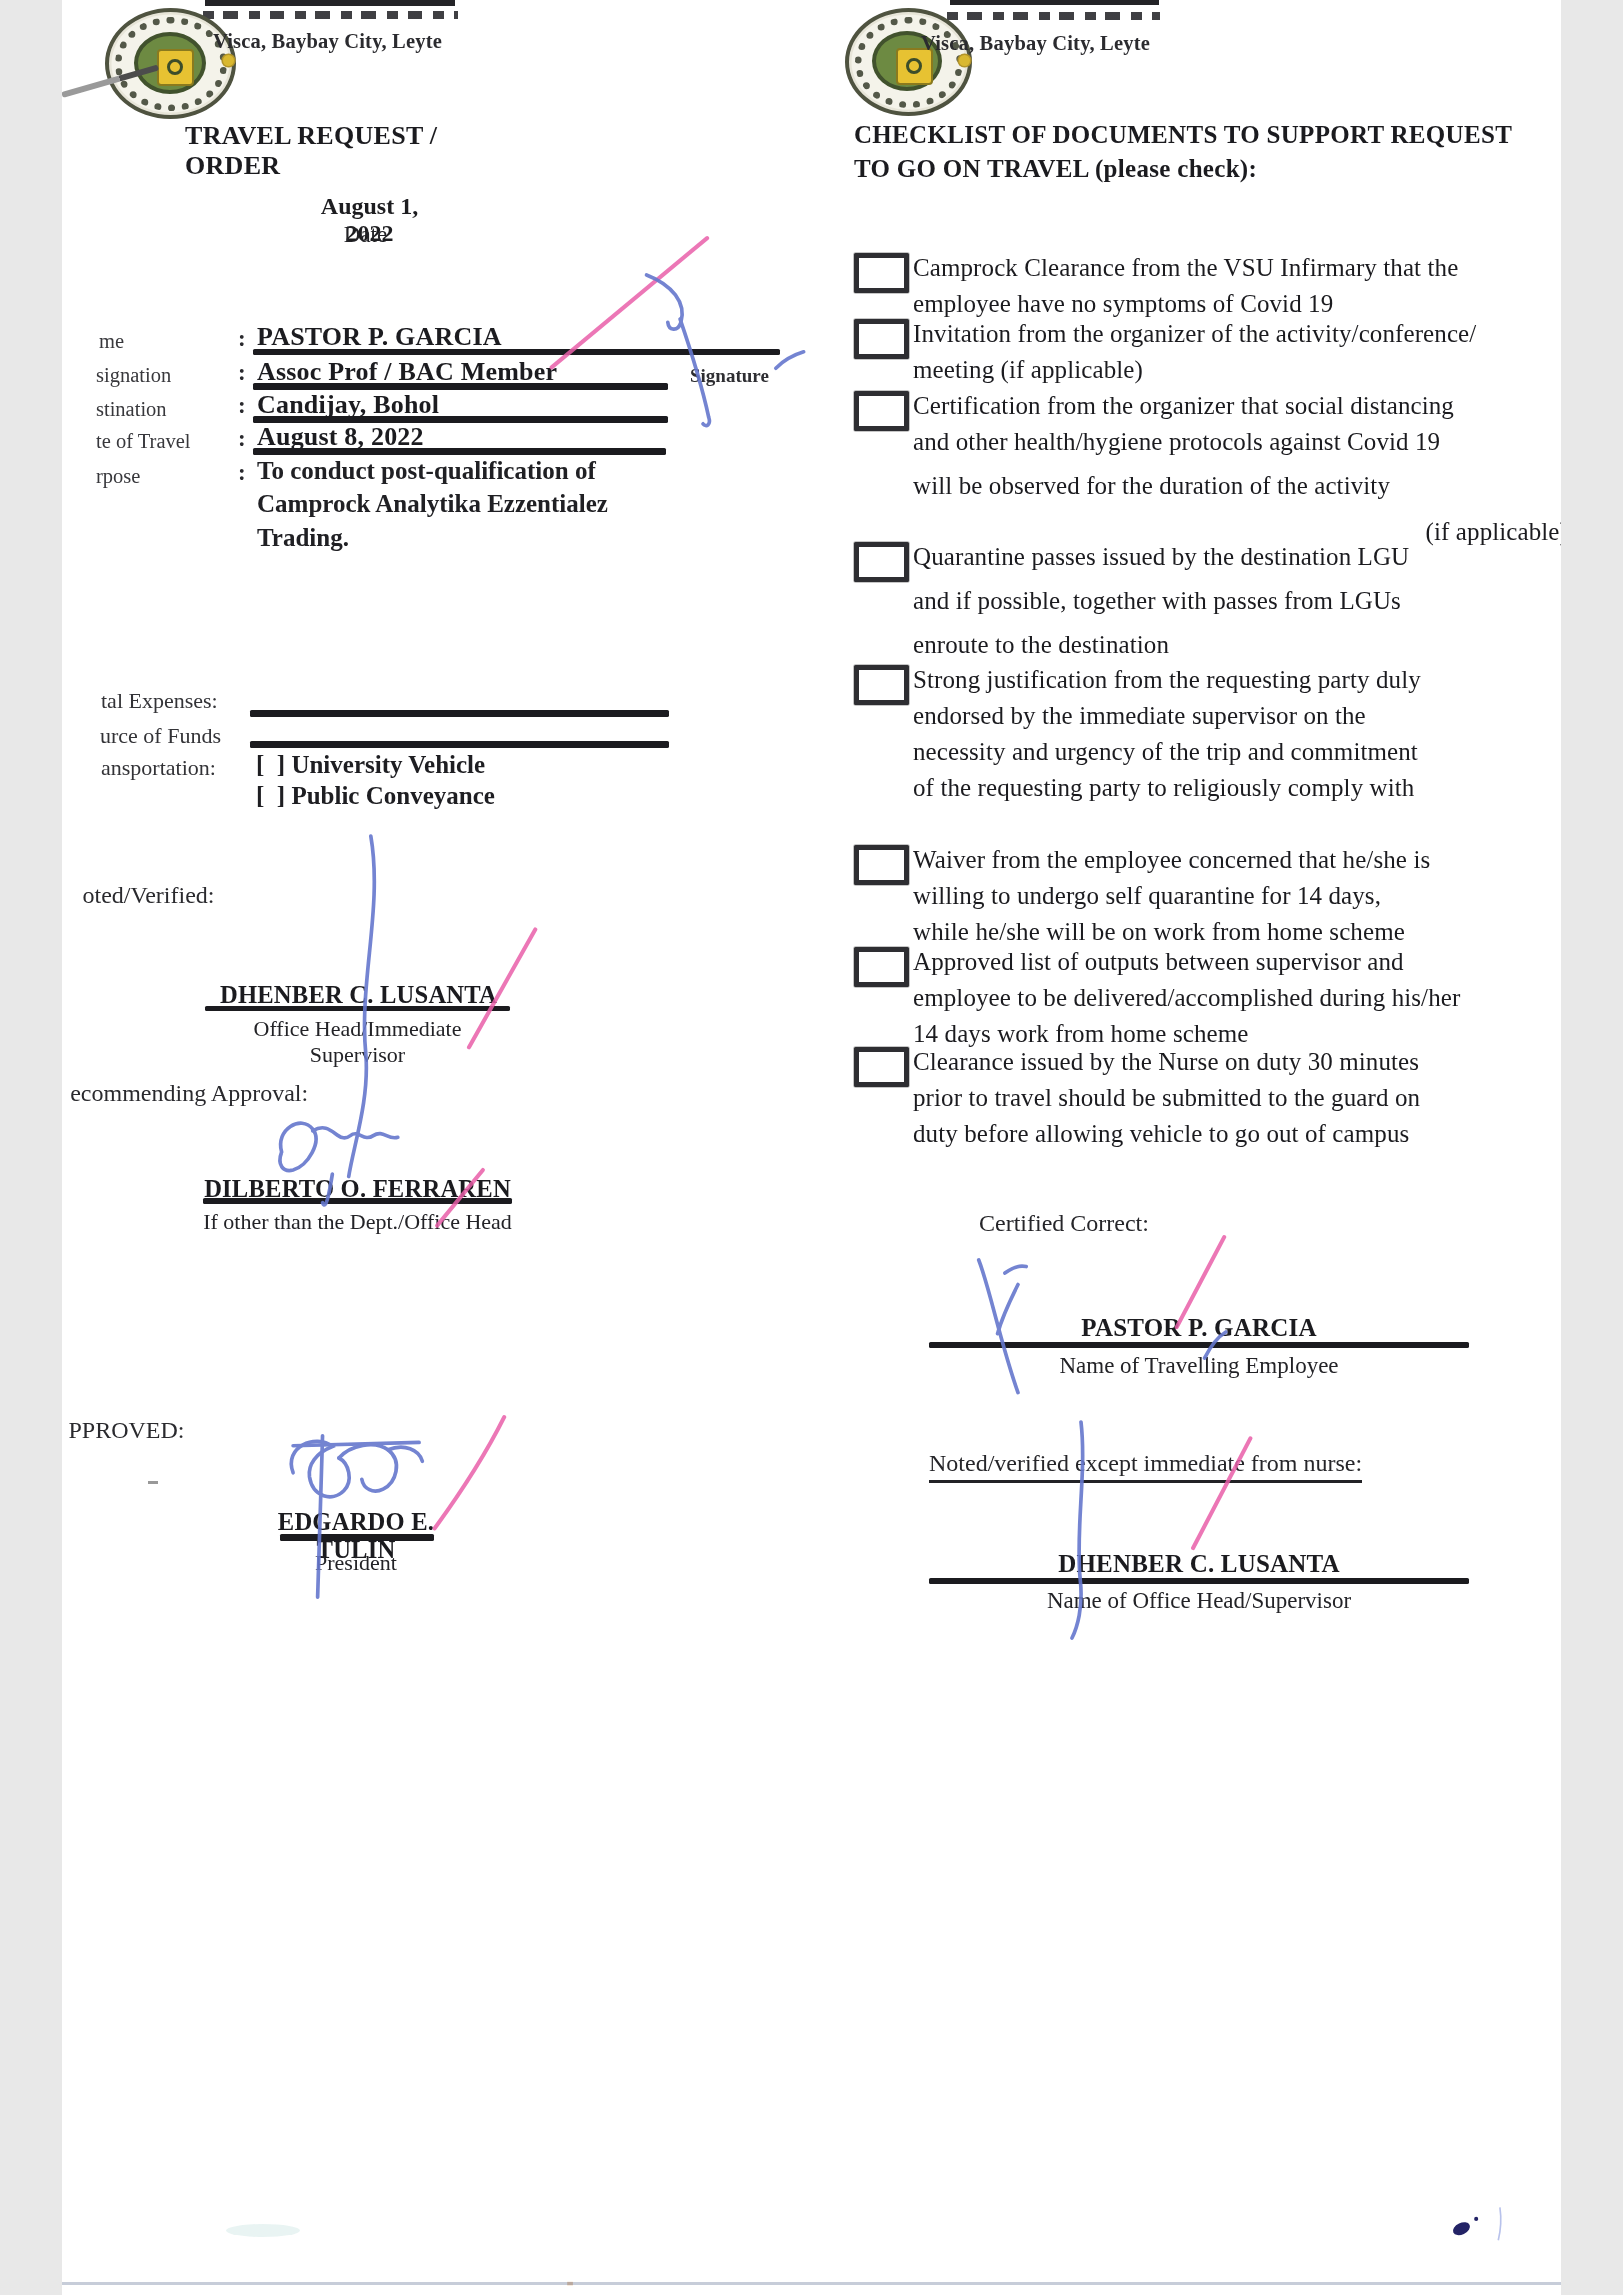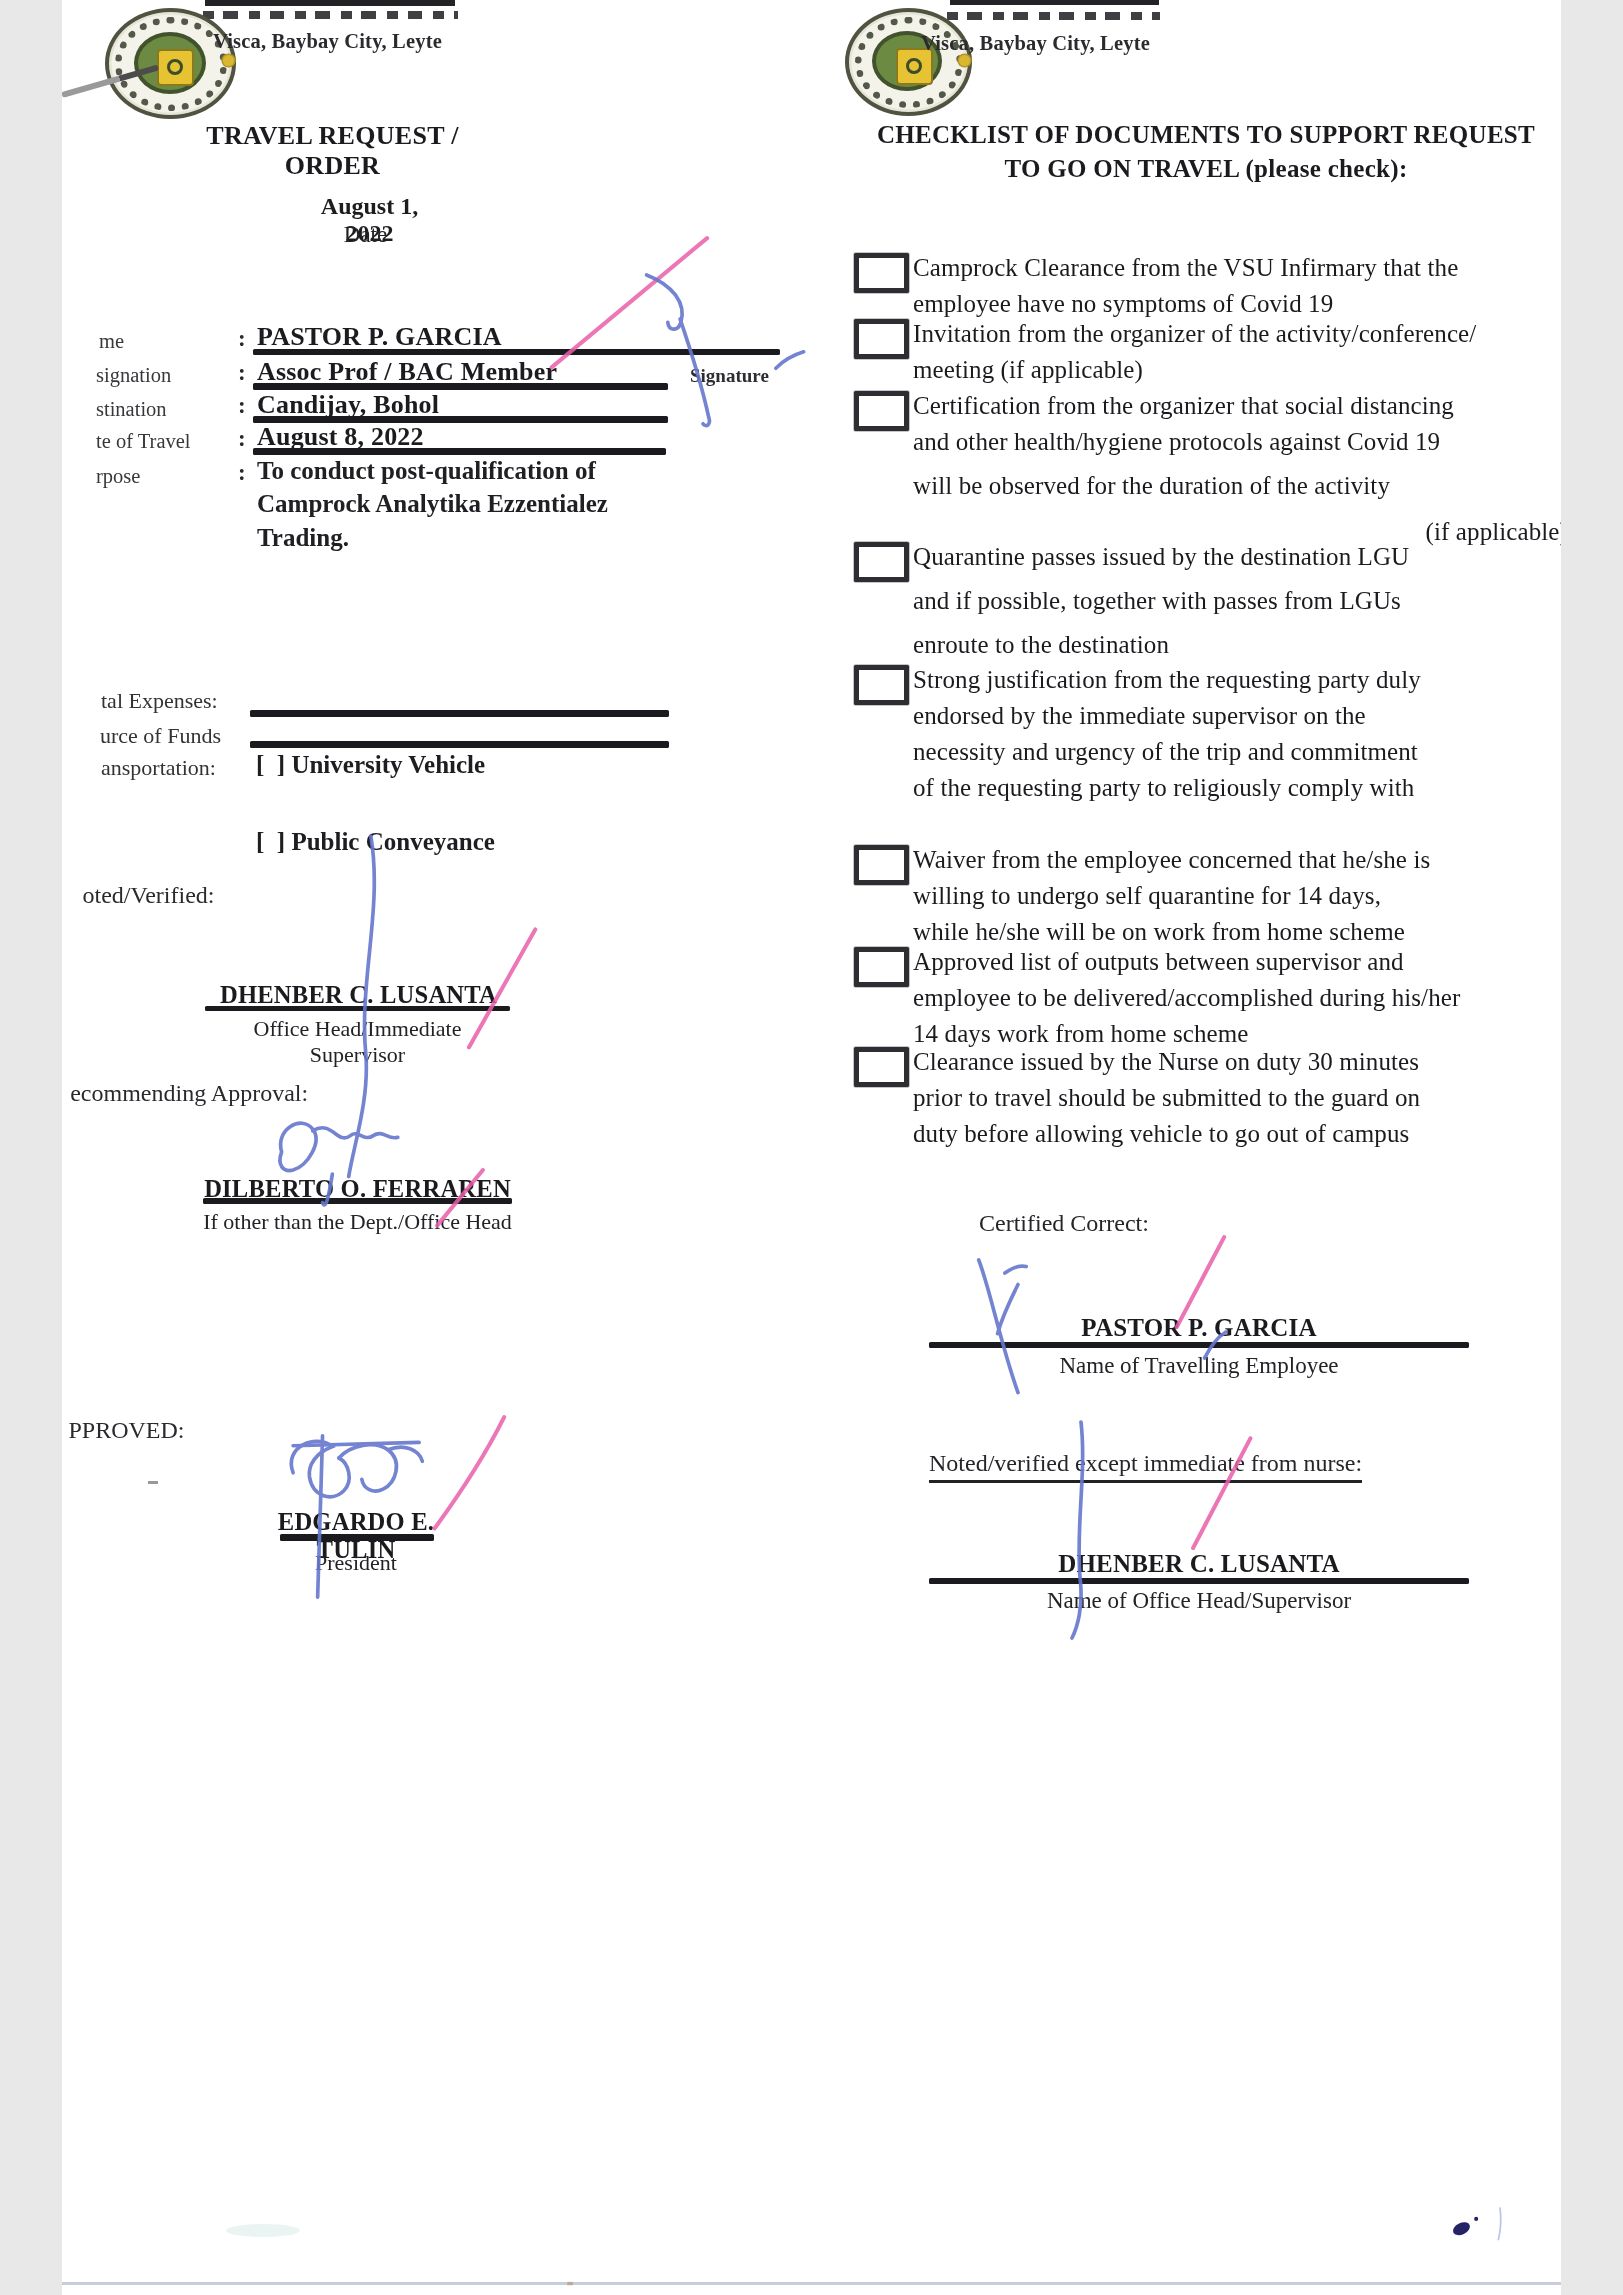--- a/index.html
+++ b/index.html
@@ -39,21 +39,21 @@
   .seal .sun{
     position:absolute;right:-1.6px;top:43px;width:10.6px;height:10.6px;border-radius:50%;
     background:#d9b830;box-shadow:0 0 0 1.6px #b2942a;
   }
   .pin{
     height:5.7px;border-radius:2.5px;
     background:linear-gradient(90deg,#9a9a9a 0 60%,#4c4c4c 60% 100%);
     transform:rotate(-16deg);transform-origin:left center;
   }
   .addr{font-size:20.5px;font-weight:700;color:#2b2b2f;letter-spacing:0.2px;text-align:center;}
-  .h-title{font-size:26px;font-weight:700;letter-spacing:0.3px;color:#1b1b1f;text-align:center;}
+  .h-title{font-size:26px;font-weight:700;letter-spacing:0.3px;color:#1b1b1f;}
   
   .lab{font-size:20.5px;color:#38383c;}
   .lab2{font-size:22px;color:#333337;}
   .colon{font-size:23px;font-weight:700;color:#2a2a2e;}
   .val{font-size:26px;font-weight:700;color:#1c1c20;letter-spacing:0.2px;white-space:pre;}
   .pval{font-size:25px;font-weight:600;color:#202024;white-space:pre;}
   .uline{background:#1b1b1f;border-radius:1.6px;}
   .siglab{font-size:19px;font-weight:700;color:#2e2e32;}
   .seclab{font-size:24px;color:#2a2a2e;}
   .signame{font-size:24.6px;font-weight:700;text-align:center;color:#1b1b1f;letter-spacing:0.2px;}
@@ -130,21 +130,21 @@
   <div class="abs pval" style="left:195px;top:457px;">To conduct post-qualification of</div>
   <div class="abs pval" style="left:195px;top:490px;">Camprock Analytika Ezzentialez</div>
   <div class="abs pval" style="left:195px;top:524px;">Trading.</div>
 
   <div class="abs lab2" style="left:39px;top:688px;">tal Expenses:</div>
   <div class="abs uline" style="left:188px;top:710px;width:419px;height:6.5px;"></div>
   <div class="abs lab2" style="left:38px;top:723px;">urce of Funds</div>
   <div class="abs uline" style="left:188px;top:741px;width:419px;height:7.4px;"></div>
   <div class="abs lab2" style="left:39px;top:755px;">ansportation:</div>
   <div class="abs transport" style="left:194px;top:751px;">[  ] University Vehicle</div>
-  <div class="abs transport" style="left:194px;top:782px;margin-top:46px;">[  ] Public Conveyance</div>
+  <div class="abs transport" style="left:194px;top:782px;">[  ] Public Conveyance</div>
 
   <div class="abs seclab" style="left:20.5px;top:882px;">oted/Verified:</div>
   <div class="abs signame" style="left:143px;top:981px;width:307px;">DHENBER C. LUSANTA</div>
   <div class="abs uline" style="left:143px;top:1006px;width:305px;height:4.9px;"></div>
   <div class="abs sigtitle" style="left:143px;top:1016px;width:305px;">Office Head/Immediate Supervisor</div>
 
   <div class="abs seclab" style="left:8.2px;top:1080px;">ecommending Approval:</div>
   <div class="abs signame" style="left:141px;top:1175px;width:309px;">DILBERTO O. FERRAREN</div>
   <div class="abs uline" style="left:141px;top:1198px;width:309px;height:5.7px;"></div>
   <div class="abs sigtitle" style="left:141px;top:1209px;width:309px;">If other than the Dept./Office Head</div>

